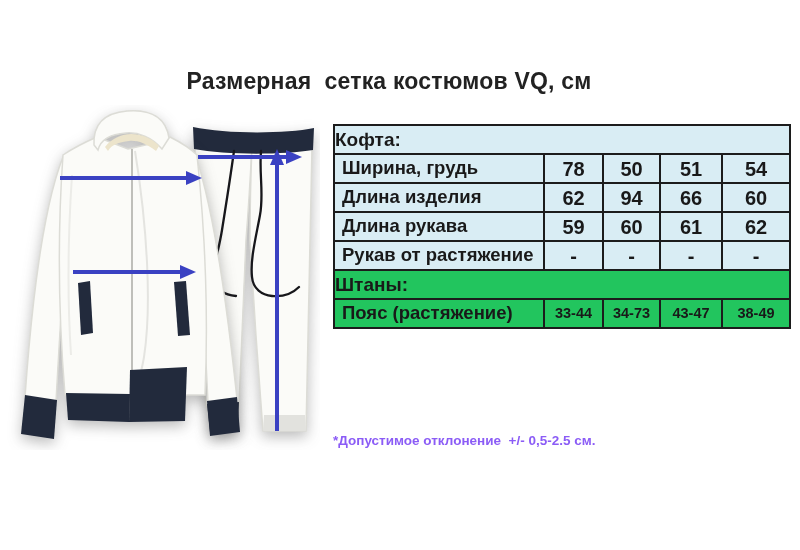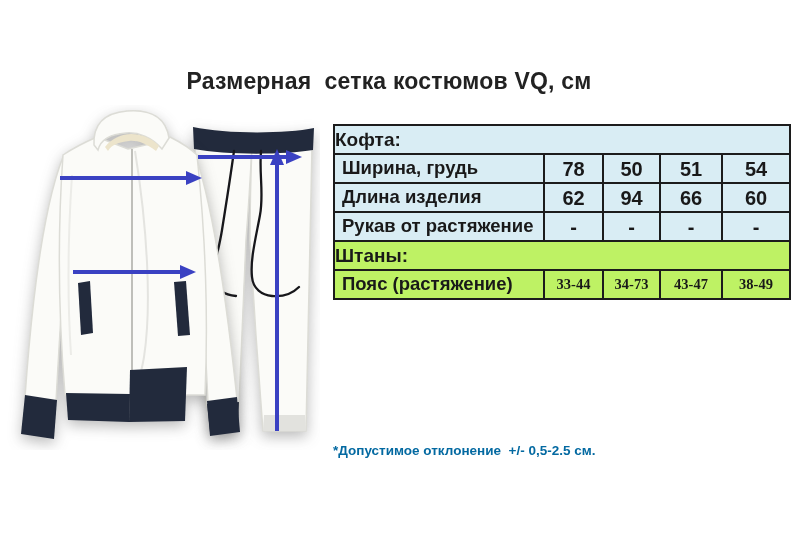--- a/index.html
+++ b/index.html
@@ -21,25 +21,25 @@
     border:2px solid #1c1c1c;height:27px;padding:0;
     font-weight:bold;font-size:18.5px;line-height:1;color:#191919;
     overflow:hidden;white-space:nowrap;
   }
   .size-table td.label{text-align:left;padding-left:7px;}
   .size-table td.val{text-align:center;font-size:20px;}
   .size-table td.section{text-align:left;font-size:19px;}
   .size-table tr.hdr td{background:#e3a6a9;}
   .size-table tr.hdr td.val{font-size:19px;}
   .size-table tr.jacket td{background:#d9edf4;}
-  .size-table tr.pants td{background:#bef264;}
-  .size-table td.small-val{font-size:14.5px;font-family:Liberation Serif, serif;}
+  .size-table tr.pants td{background:#22c55e;}
+  .size-table td.small-val{font-size:14.5px;}
   .footnote{
     position:absolute;left:333px;top:433px;
-    font-size:13.5px;font-weight:bold;color:#0369a1;white-space:pre;margin-top:10px;
+    font-size:13.5px;font-weight:bold;color:#8b5cf6;white-space:pre;
   }
   .shadowed{filter:drop-shadow(0px 5px 7px rgba(60,60,60,0.35));}
 </style>
 </head>
 <body>
 
 <div class="stage">
 
   <h1 class="title">Размерная  сетка костюмов VQ, см</h1>
 
@@ -106,20 +106,27 @@
         <td class="val">54</td>
       </tr>
       <tr class="jacket">
         <td class="label">Длина изделия</td>
         <td class="val">62</td>
         <td class="val">94</td>
         <td class="val">66</td>
         <td class="val">60</td>
       </tr>
       <tr class="jacket">
+        <td class="label">Длина рукава</td>
+        <td class="val">59</td>
+        <td class="val">60</td>
+        <td class="val">61</td>
+        <td class="val">62</td>
+      </tr>
+      <tr class="jacket">
         <td class="label">Рукав от растяжение</td>
         <td class="val">-</td>
         <td class="val">-</td>
         <td class="val">-</td>
         <td class="val">-</td>
       </tr>
 
       <tr class="pants">
         <td class="section" colspan="5">Штаны:</td>
       </tr>

